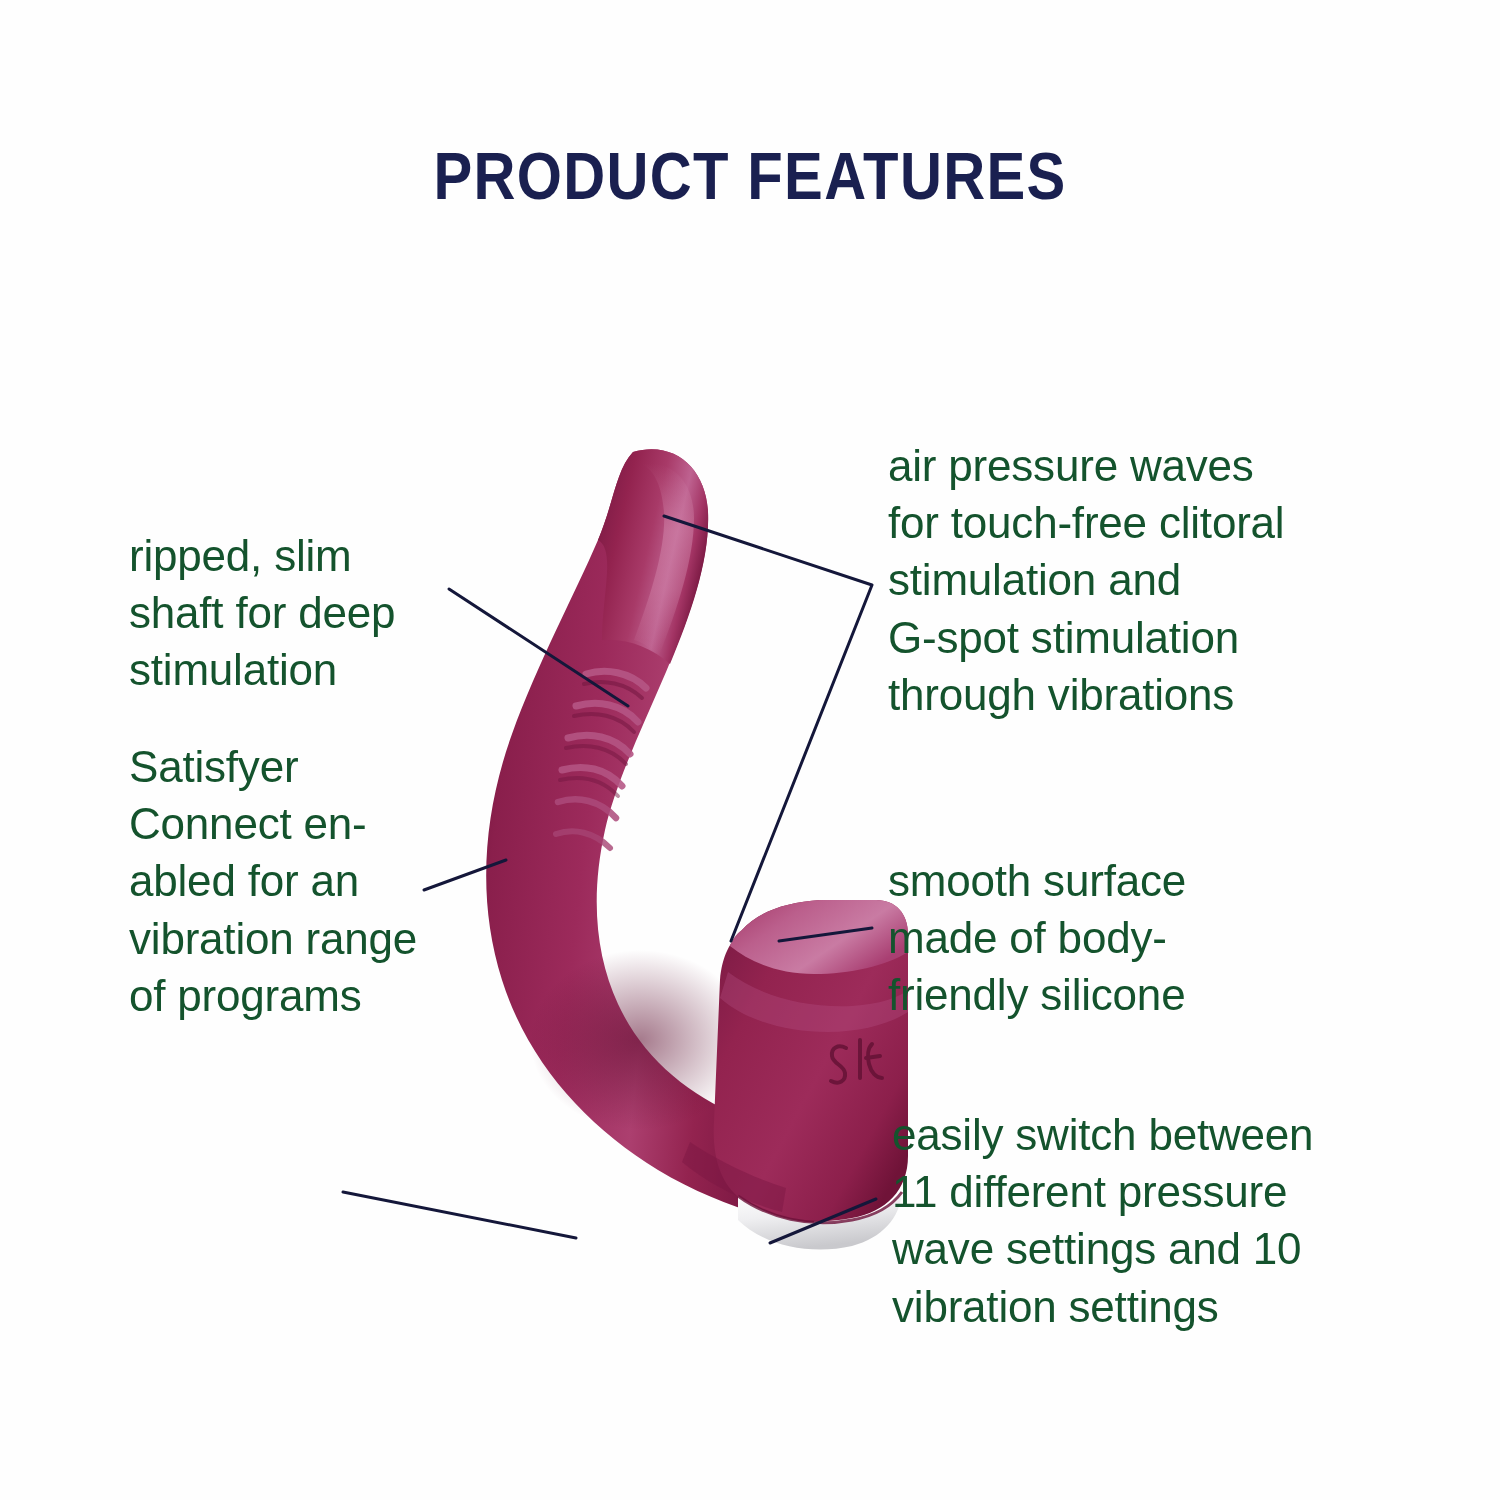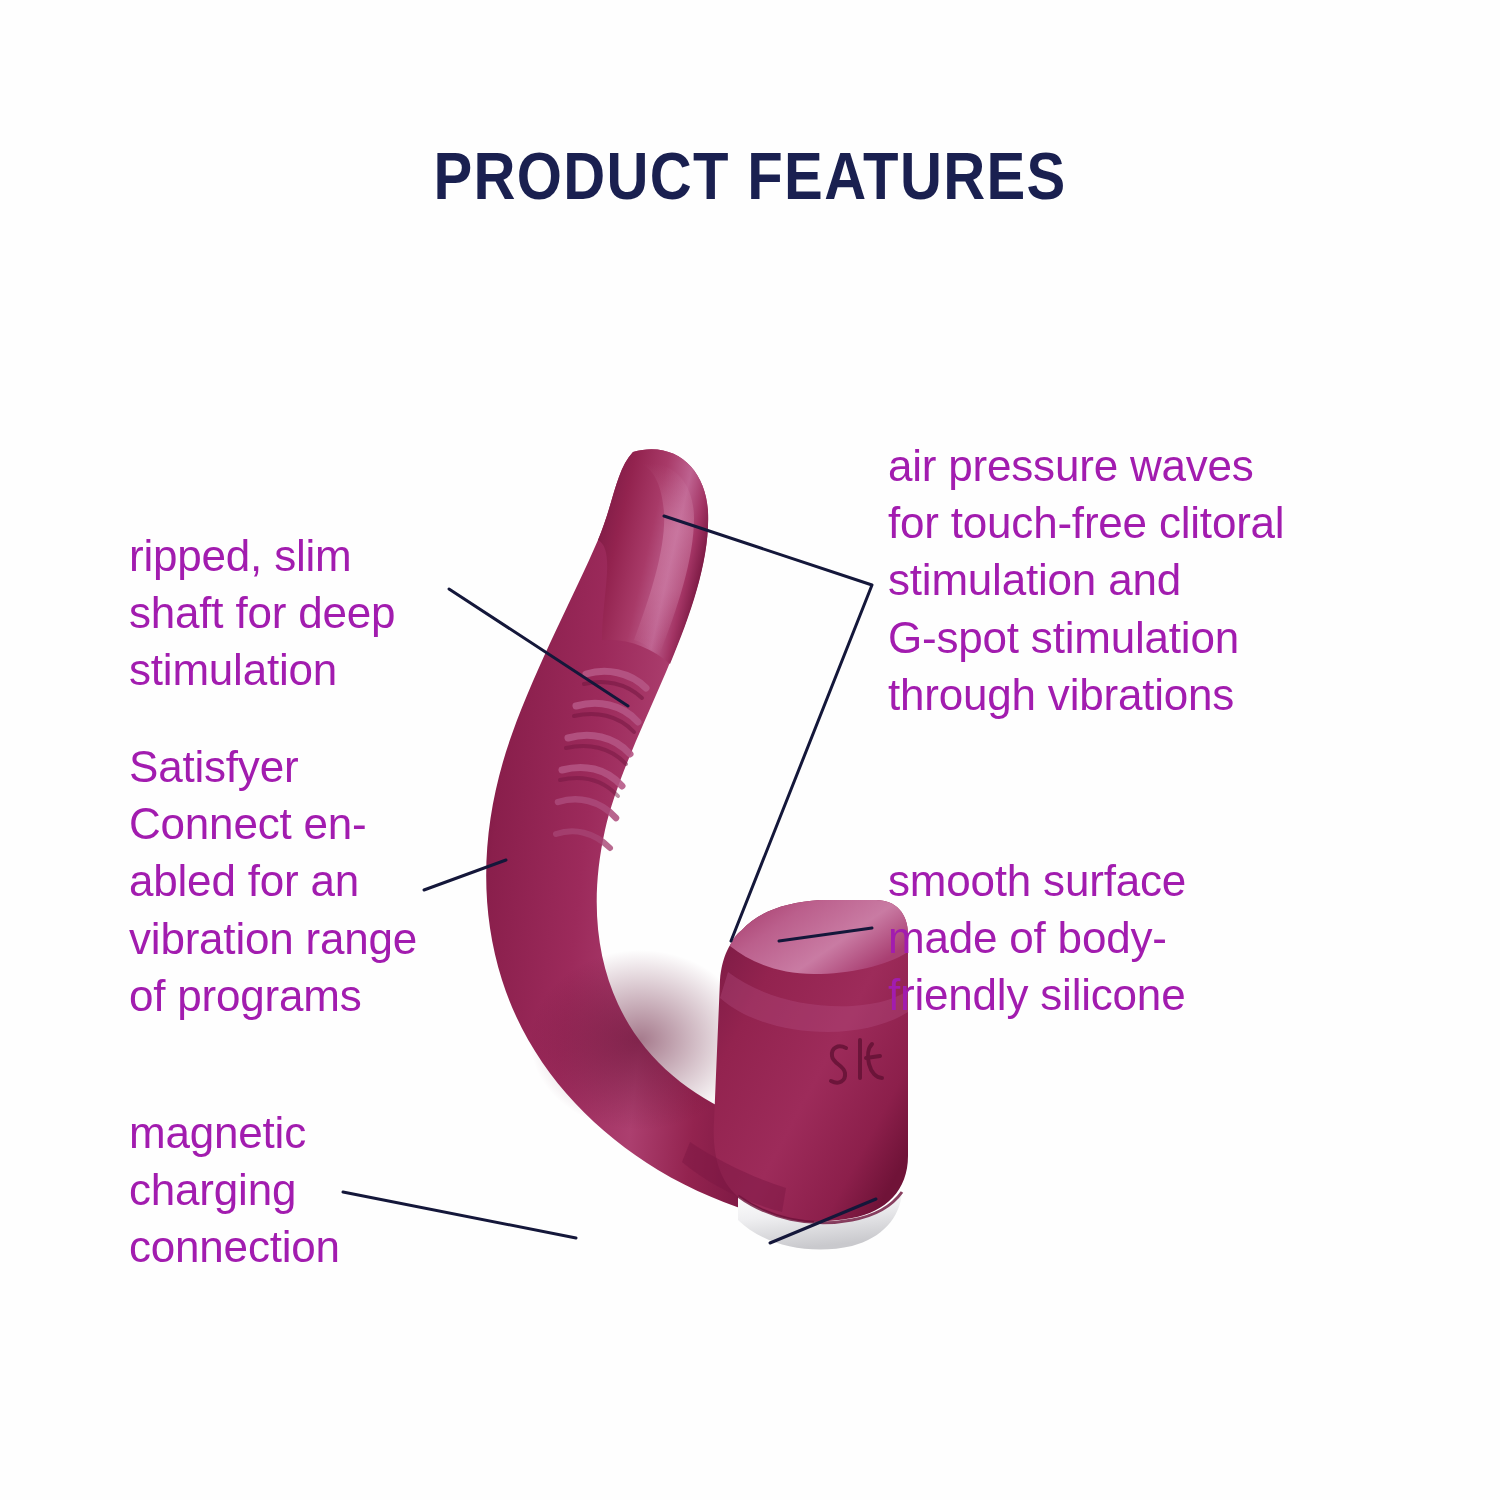--- a/index.html
+++ b/index.html
@@ -32,21 +32,21 @@
     letter-spacing: 1.5px;
     color: #1a2050;
     transform: scaleX(0.88);
     transform-origin: center center;
     white-space: nowrap;
   }
 
   
   .callout {
     position: absolute;
-    color: #a21caf;
+    color: #14532d;
     font-family: "Liberation Sans", sans-serif;
     font-weight: normal;
     font-size: 44px;
     line-height: 1.30;
     letter-spacing: -0.2px;
     white-space: pre-line;
   }
   .callout.left  { text-align: left; }
   .callout.right { text-align: left; }
 
@@ -247,28 +247,29 @@
   <div class="callout left" id="callout-ripped-shaft">ripped, slim
 shaft for deep
 stimulation</div>
 
   <div class="callout left" id="callout-satisfyer-connect">Satisfyer
 Connect en-
 abled for an
 vibration range
 of programs</div>
 
-  <div class="callout left" id="callout-magnetic-charging">magnetic
-charging
-connection</div>
 
   <div class="callout right" id="callout-air-pressure">air pressure waves
 for touch-free clitoral
 stimulation and
 G-spot stimulation
 through vibrations</div>
 
   <div class="callout right" id="callout-smooth-surface">smooth surface
 made of body-
 friendly silicone</div>
 
+  <div class="callout right" id="callout-pressure-settings">easily switch between
+11 different pressure
+wave settings and 10
+vibration settings</div>
 
 </div>
 
 </body></html>

